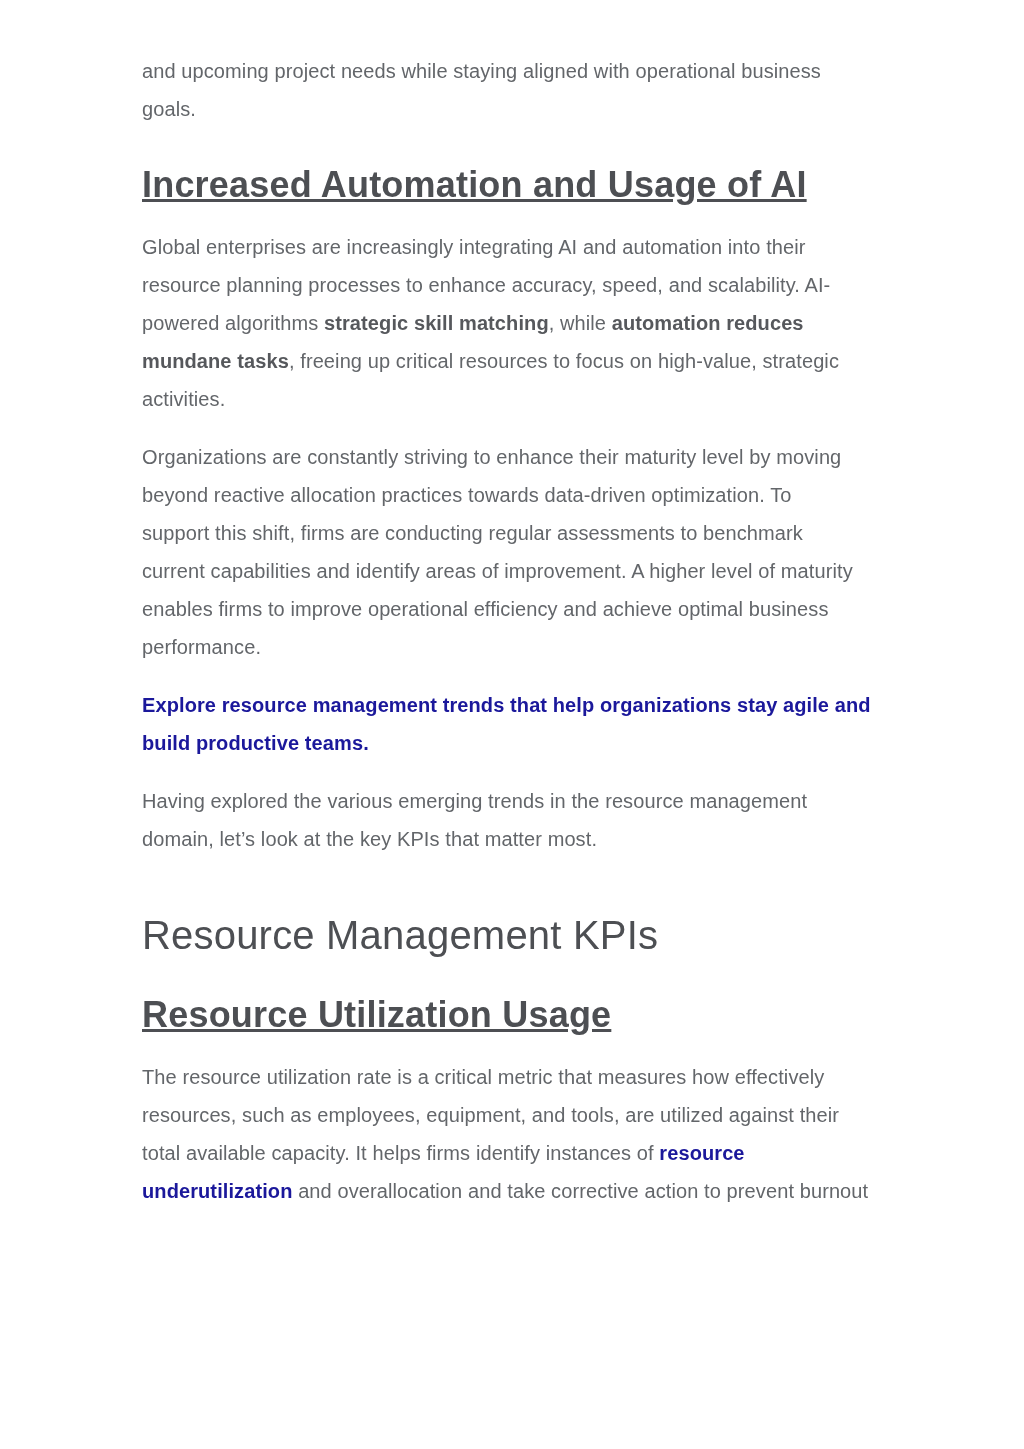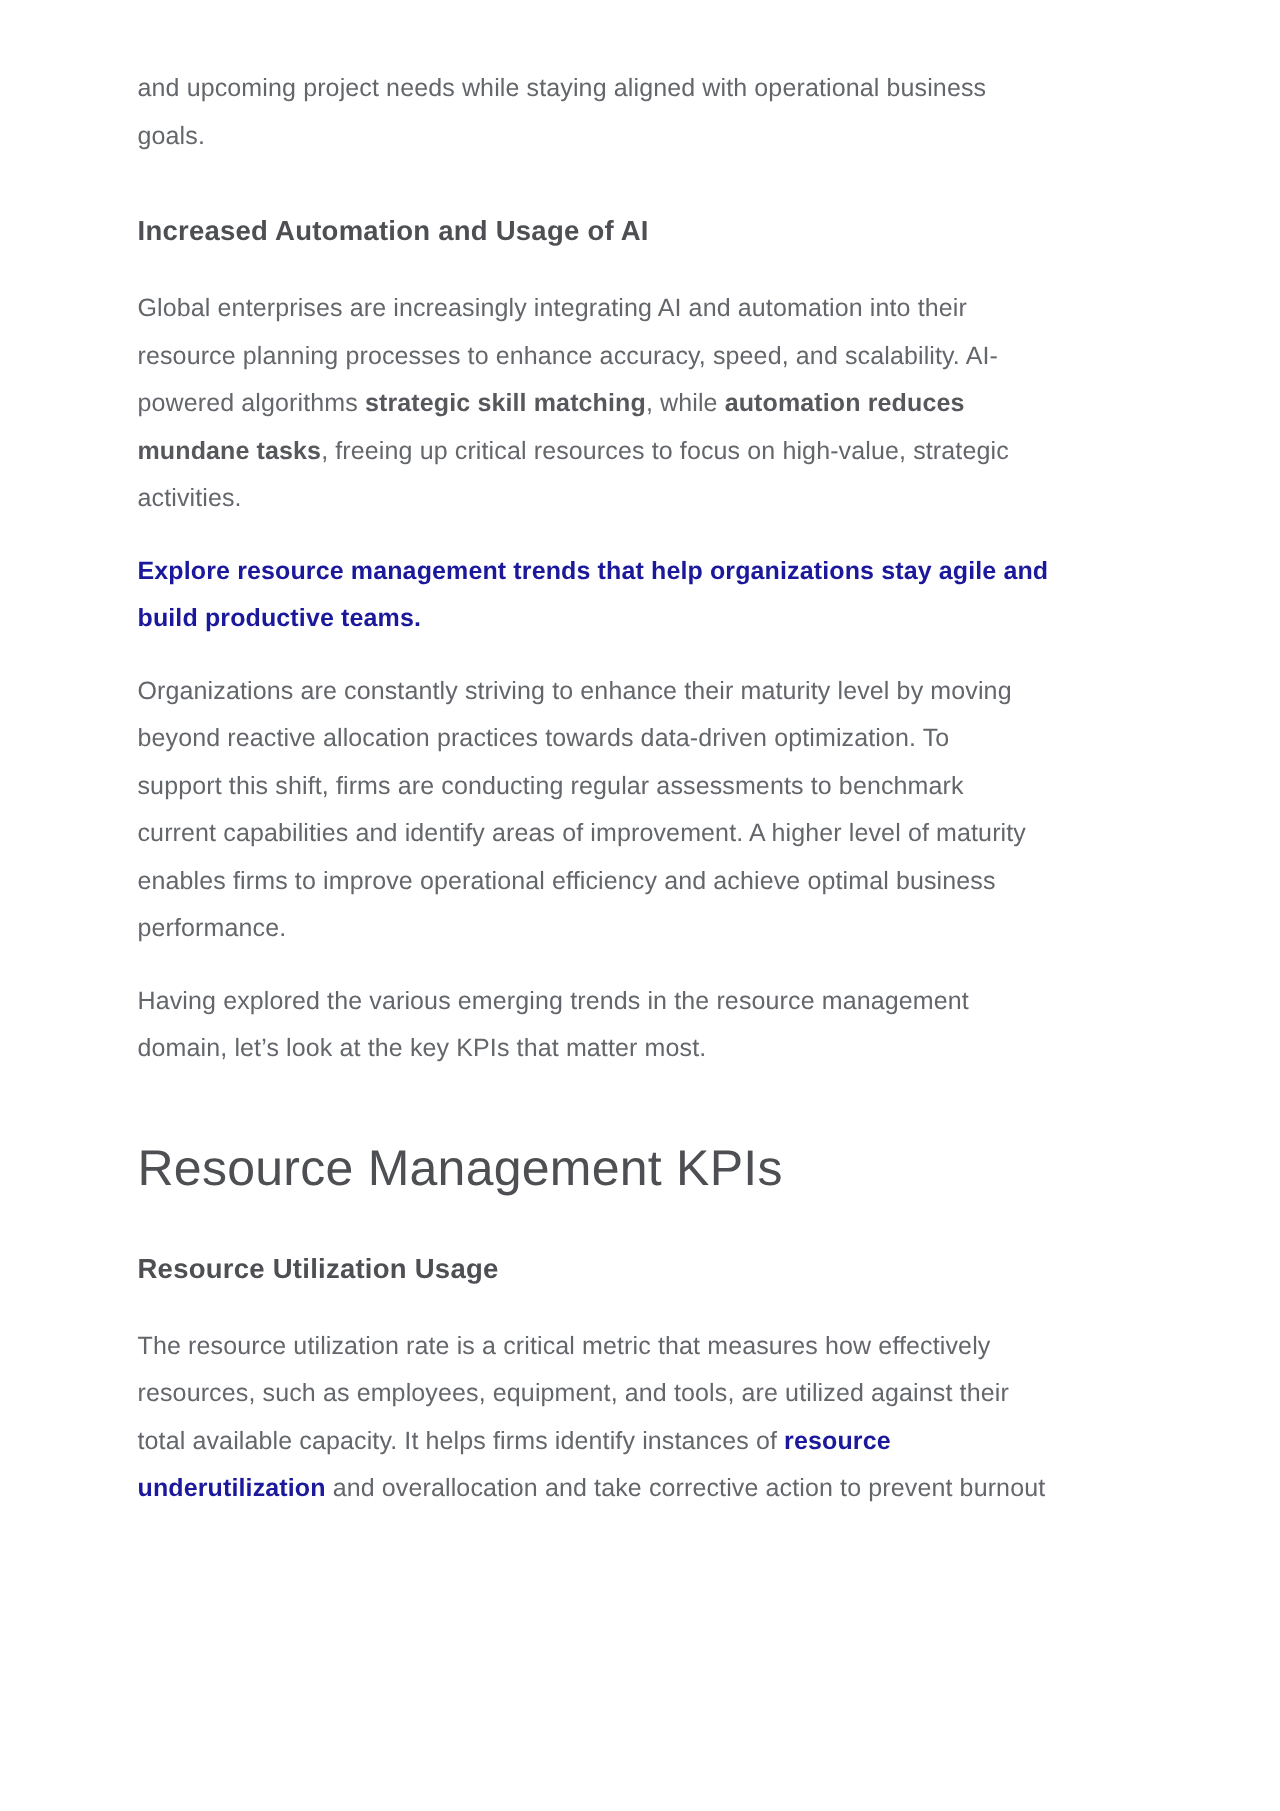--- a/index.html
+++ b/index.html
@@ -7,36 +7,38 @@
   body {
     width: 1024px;
     height: 1449px;
     background: var(--bg, #ffffff);
     font-family: "Liberation Sans", sans-serif;
     overflow: hidden;
   }
   .content {
     padding: 52px 54px 0 110px;
     width: 916px;
+    margin-left: 32px;
   }
   p.body-text {
     font-size: 20px;
     line-height: 38px;
     color: var(--body, #63666a);
     margin: 0 0 20px 0;
     letter-spacing: 0.1px;
     white-space: pre-line; 
   }
   h3.section-heading {
-    font-size: 22px;
+    font-size: 36px;
     line-height: 38px;
     font-weight: 700;
     color: var(--heading, #4d4f53);
     margin: 38px 0 24px 0;
     letter-spacing: 0.2px;
+    text-decoration: underline;
   }
   h2.main-heading {
     font-size: 40px;
     line-height: 46px;
     font-weight: 400;
     color: var(--heading, #4d4f53);
     margin: 54px 0 24px 0;
     letter-spacing: 0.2px;
   }
   strong.bold-run {
@@ -60,29 +62,29 @@
 
   <h3 class="section-heading">Increased Automation and Usage of AI</h3>
 
   <p class="body-text"><span>Global enterprises are increasingly integrating AI and automation into their
 resource planning processes to enhance accuracy, speed, and scalability. AI-
 powered algorithms </span><strong class="bold-run">strategic skill matching</strong><span>, while </span><strong class="bold-run">automation reduces
 mundane tasks</strong><span>, freeing up critical resources to focus on high-value, strategic
 activities.</span></p>
 
 
-  <p class="body-text"><a class="text-link">Explore resource management trends that help organizations stay agile and
-build productive teams.</a></p>
-
   <p class="body-text">Organizations are constantly striving to enhance their maturity level by moving
 beyond reactive allocation practices towards data-driven optimization. To
 support this shift, firms are conducting regular assessments to benchmark
 current capabilities and identify areas of improvement. A higher level of maturity
 enables firms to improve operational efficiency and achieve optimal business
 performance.</p>
+
+  <p class="body-text"><a class="text-link">Explore resource management trends that help organizations stay agile and
+build productive teams.</a></p>
 
   <p class="body-text">Having explored the various emerging trends in the resource management
 domain, let’s look at the key KPIs that matter most.</p>
 
   <h2 class="main-heading">Resource Management KPIs</h2>
 
 
   <h3 class="section-heading">Resource Utilization Usage</h3>
 
   <p class="body-text"><span>The resource utilization rate is a critical metric that measures how effectively

